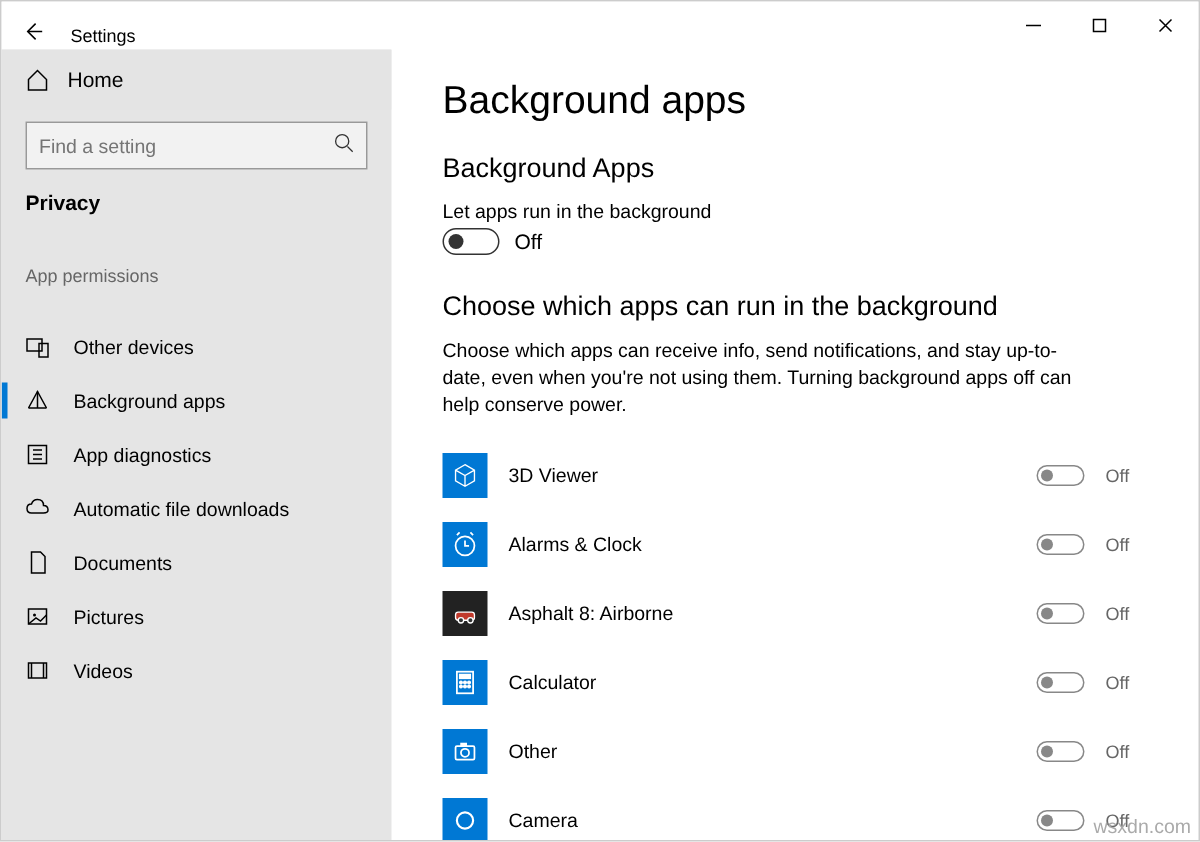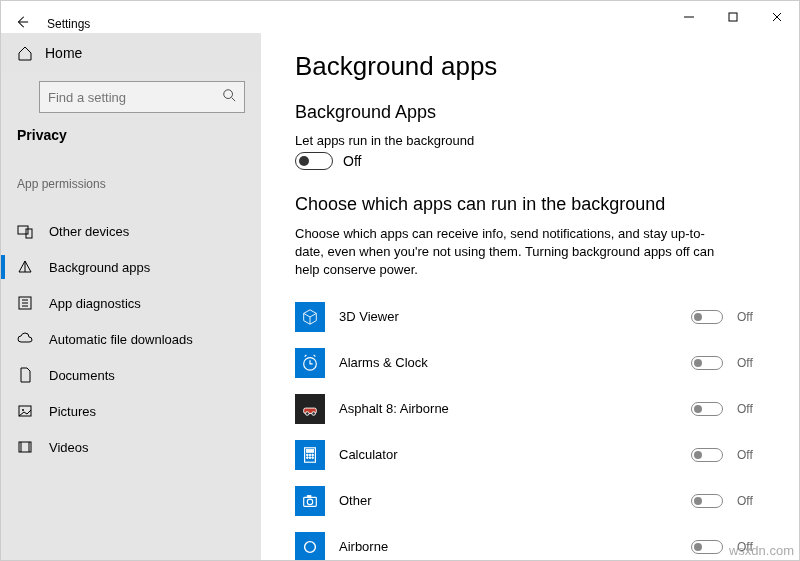--- a/index.html
+++ b/index.html
@@ -9,21 +9,21 @@
   .titlebar-left { display: flex; align-items: center; gap: 18px; padding-left: 14px; }
   .titlebar-title { font-size: 12px; }
   .titlebar-right { display: flex; }
   .winbtn { width: 44px; height: 32px; display:flex; align-items:center; justify-content:center; font-size: 10px; color:#000; }
   .winbtn svg { width: 10px; height: 10px; }
   
   .content { display: flex; height: calc(100% - 32px); }
   
   .sidebar { width: 260px; background: #e5e5e5; display:flex; flex-direction:column; overflow:hidden; }
   .home-row { height: 40px; display:flex; align-items:center; padding: 0 16px; gap: 12px; background:#e4e4e4; font-size: 14px; }
-  .search-wrap { padding: 8px 16px; margin-left: 22px; }
+  .search-wrap { padding: 8px 16px; }
   .search { height: 32px; border: 1px solid #999; background: #f2f2f2; display:flex; align-items:center; padding: 0 8px; justify-content:space-between; }
   .search input { border:none; background:transparent; outline:none; font-size: 13px; width: 80%; }
   .section-h { padding: 6px 16px 14px 16px; font-weight: 600; font-size: 14px; }
   .group-h { padding: 8px 16px 4px 16px; font-size: 12px; color: #666; }
   .nav-item { height: 36px; display:flex; align-items:center; padding: 0 16px; gap: 16px; font-size: 13px; position:relative; }
   .nav-item.cut { height: 18px; align-items:flex-end; padding-bottom:2px; gap:16px; }
   .nav-item.selected::before { content:""; position:absolute; left:0; top:6px; bottom:6px; width:4px; background:#0078d4; }
   .nav-icon { width: 16px; height: 16px; display:flex; align-items:center; justify-content:center; }
   .nav-icon svg { width:16px; height:16px; }
   
@@ -257,21 +257,21 @@
           <div class="knob"></div>
         </div>
       <div class="app-state">Off</div>
     </div>
     <div class="app-row">
       <div class="app-icon">
           <svg viewBox="0 0 20 20">
             <circle cx="10" cy="10" r="6" fill="none" stroke="#fff" stroke-width="1.6"></circle>
           </svg>
         </div>
-      <div class="app-name">Airborne</div>
+      <div class="app-name">Camera</div>
       <div class="toggle small">
           <div class="knob"></div>
         </div>
       <div class="app-state">Off</div>
     </div>
   </div>
 </div>
 
 <div class="watermark">wsxdn.com</div>
 

